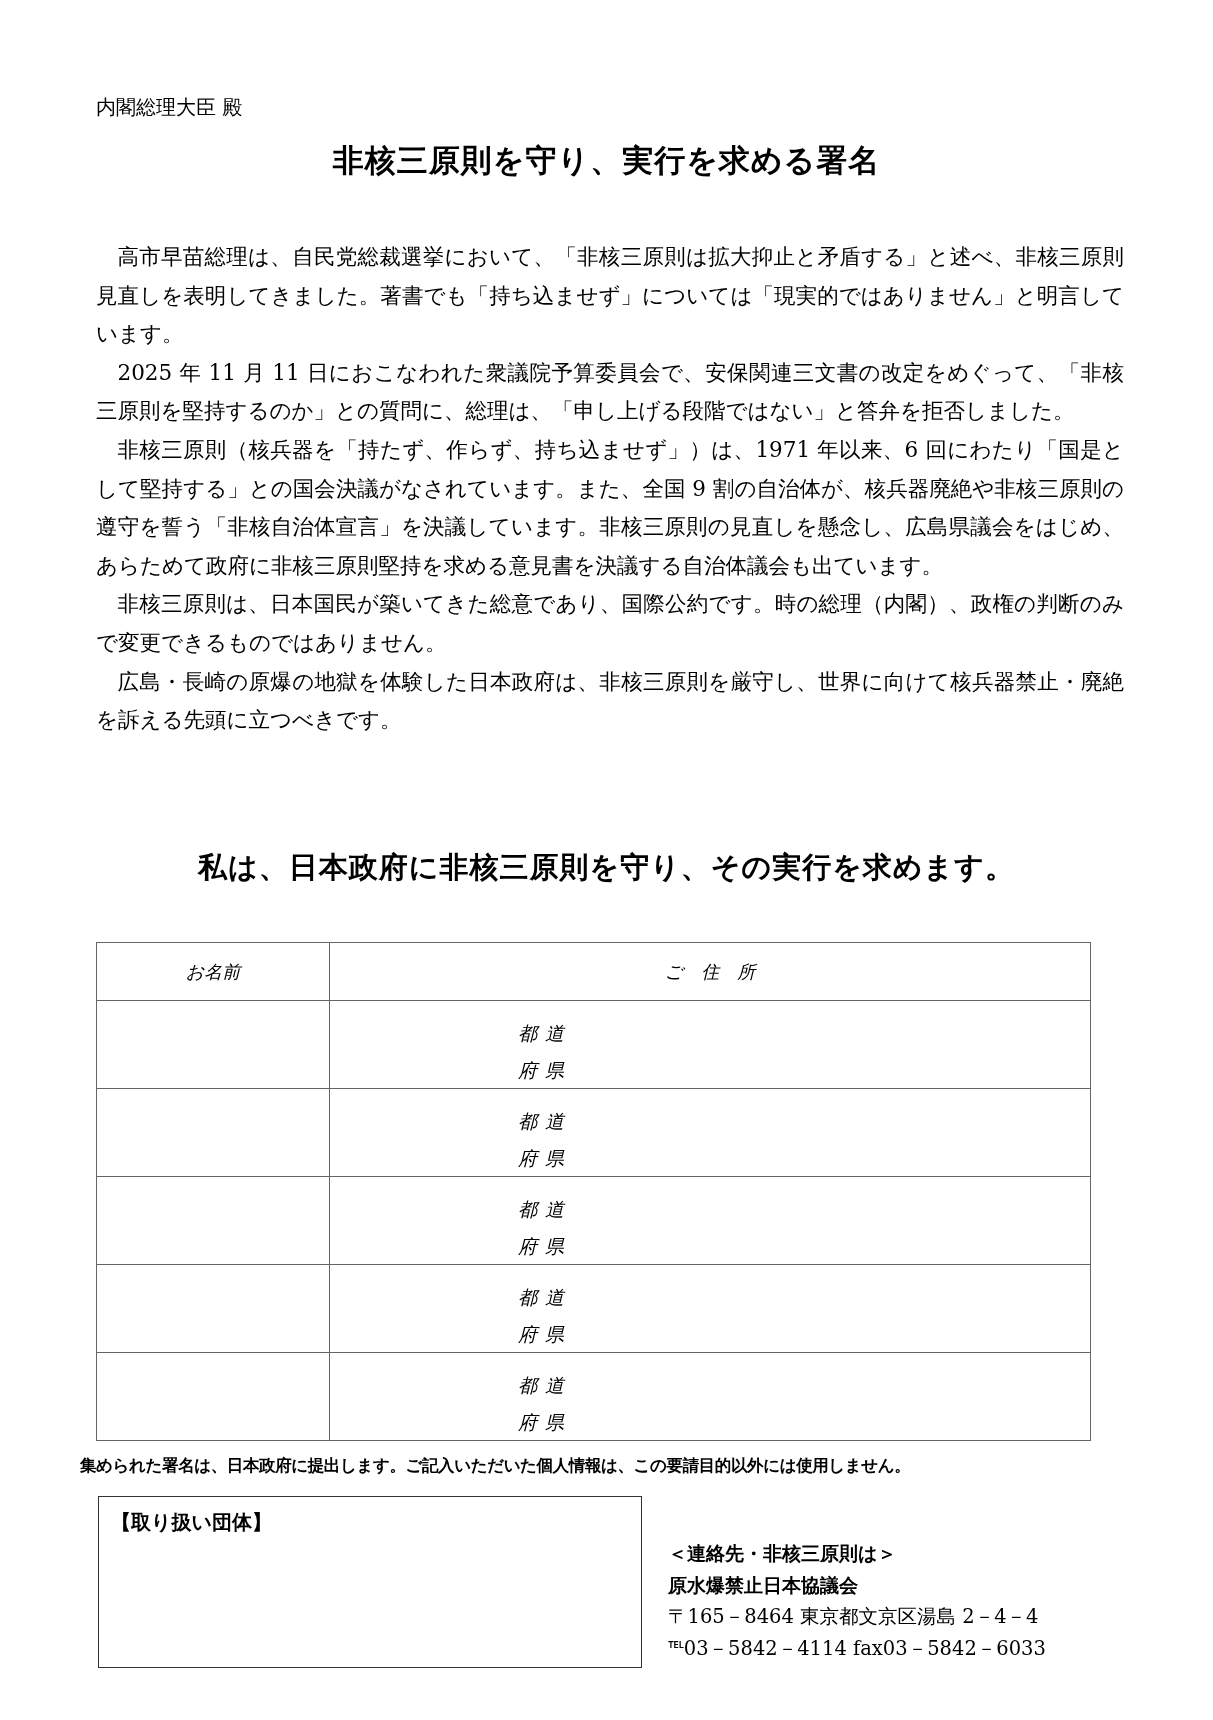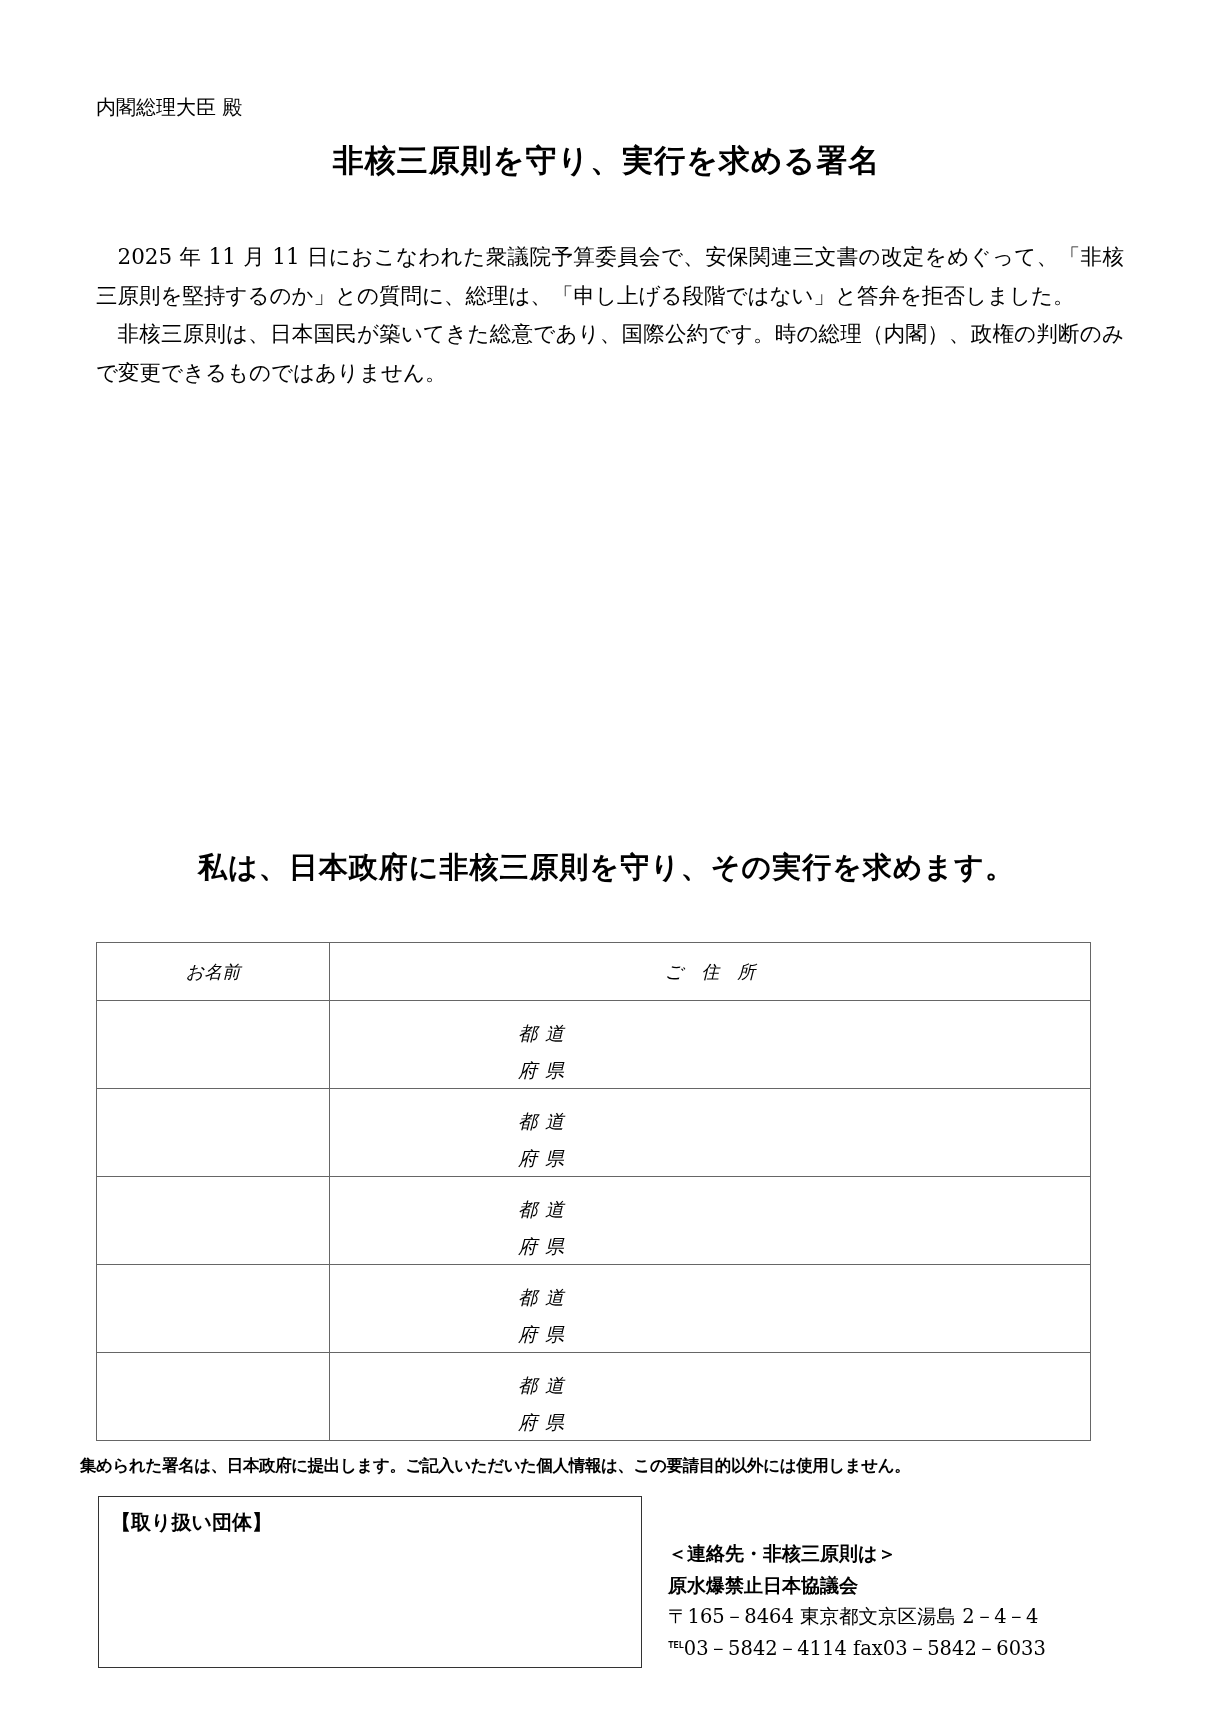--- a/index.html
+++ b/index.html
@@ -131,22 +131,25 @@
     }
   </style>
 </head>
 <body>
 
 <div class="addressee">内閣総理大臣 殿</div>
 
 <div class="title">非核三原則を守り、実行を求める署名</div>
 
 <div class="body-text">
+  <p>高市早苗総理は、自民党総裁選挙において、「非核三原則は拡大抑止と矛盾する」と述べ、非核三原則見直しを表明してきました。著書でも「持ち込ませず」については「現実的ではありません」と明言しています。</p>
   <p>2025 年 11 月 11 日におこなわれた衆議院予算委員会で、安保関連三文書の改定をめぐって、「非核三原則を堅持するのか」との質問に、総理は、「申し上げる段階ではない」と答弁を拒否しました。</p>
+  <p>非核三原則（核兵器を「持たず、作らず、持ち込ませず」）は、1971 年以来、6 回にわたり「国是として堅持する」との国会決議がなされています。また、全国 9 割の自治体が、核兵器廃絶や非核三原則の遵守を誓う「非核自治体宣言」を決議しています。非核三原則の見直しを懸念し、広島県議会をはじめ、あらためて政府に非核三原則堅持を求める意見書を決議する自治体議会も出ています。</p>
   <p>非核三原則は、日本国民が築いてきた総意であり、国際公約です。時の総理（内閣）、政権の判断のみで変更できるものではありません。</p>
+  <p>広島・長崎の原爆の地獄を体験した日本政府は、非核三原則を厳守し、世界に向けて核兵器禁止・廃絶を訴える先頭に立つべきです。</p>
 </div>
 
 <div class="pledge">私は、日本政府に非核三原則を守り、その実行を求めます。</div>
 
 <table class="sign-table">
   <colgroup>
     <col class="col-name">
     <col>
   </colgroup>
   <thead>

